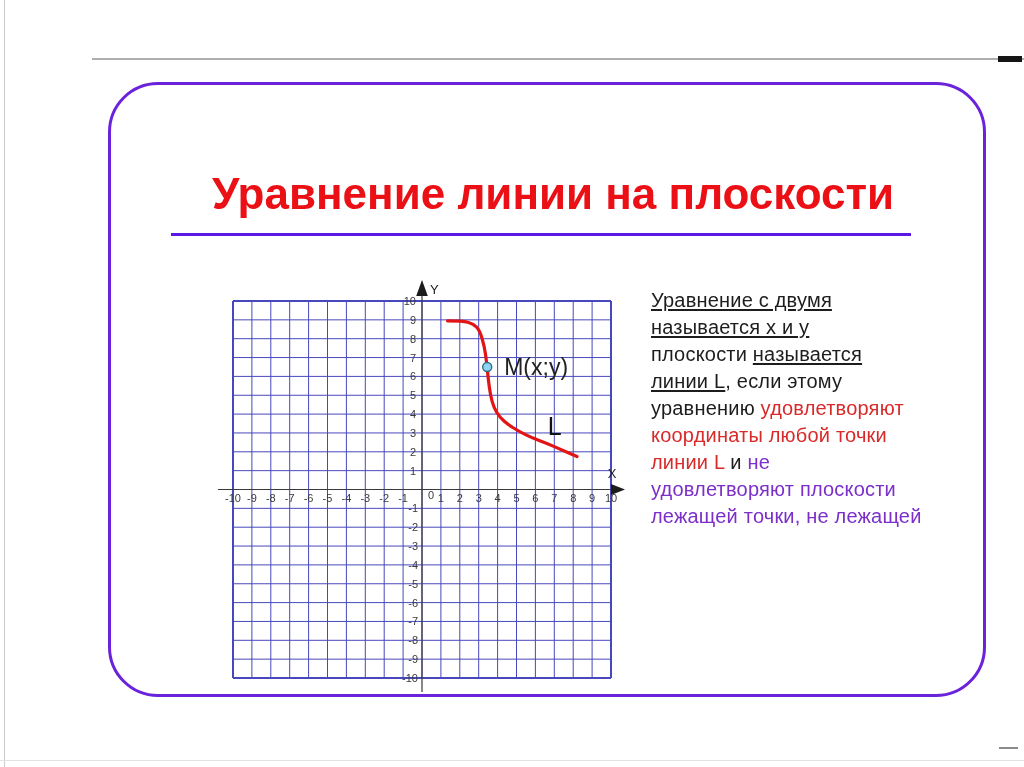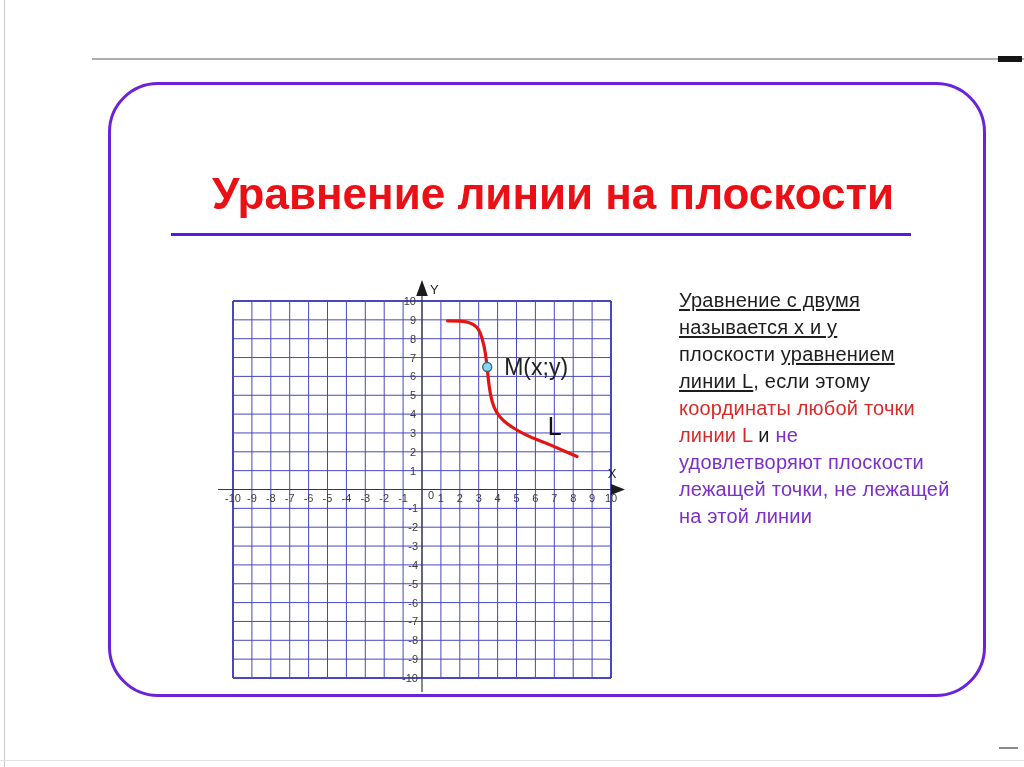--- a/index.html
+++ b/index.html
@@ -25,21 +25,21 @@
     border:3px solid var(--border-purple);border-radius:50px;background:#ffffff;
   }
   #title{
     left:0;right:0;top:84px;text-align:center;
     font-size:44px;font-weight:bold;color:var(--title-red);
     letter-spacing:0px;white-space:nowrap;padding-left:12px;
   }
   #title-underline{left:60px;top:148px;width:740px;height:3px;background:var(--underline-purple);}
   #chart{left:97px;top:186px;width:420px;height:425px;}
   #definition{
-    left:568px;top:202px;width:318px;
+    left:540px;top:202px;width:318px;
     font-size:20px;line-height:27px;letter-spacing:0.2px;
   }
   #definition .tk{color:var(--body-black);}
   #definition .tr{color:var(--body-red);}
   #definition .tp{color:var(--body-purple);margin-top:28px;}
   #definition .u{text-decoration:underline;text-decoration-thickness:1.6px;text-underline-offset:2px;}
   svg text{font-family:"Liberation Sans", sans-serif;}
 </style>
 </head>
 <body>
@@ -146,21 +146,21 @@
       <text x="210" y="411" font-size="11" fill="#3b3b3b" text-anchor="end">-10</text>
       <path d="M 239.515 49.79249999999999 Q 254.635 49.79249999999999 259.8325 51.20624999999998 Q 265.03 52.619999999999976 268.3375 55.91874999999999 Q 271.645 59.2175 274.0075 67.22875 Q 276.37 75.24000000000001 277.504 83.25125 Q 278.638 91.26249999999999 279.394 99.27374999999998 Q 280.15 107.28499999999998 281.284 115.76749999999998 Q 282.418 124.25 284.119 130.37625 Q 285.82 136.5025 288.655 141.215 Q 291.49 145.9275 295.7425 149.6975 Q 299.995 153.46749999999997 305.1925 156.76624999999999 Q 310.39 160.065 317.005 163.36374999999998 Q 323.62 166.6625 331.18 169.49 Q 338.74 172.3175 346.3 175.61624999999998 Q 353.86 178.915 361.41999999999996 182.21375 L 368.97999999999996 185.5125" fill="none" stroke="#e31414" stroke-width="3.2" stroke-linecap="round" stroke-linejoin="round"></path>
       <circle cx="279.205" cy="95.975" r="4.5" fill="#8ed5ef" stroke="#2f6d87" stroke-width="1.4"></circle>
       <text x="296.215" y="104.4575" font-size="23" fill="#222222">M(x;y)</text>
       <text x="339.685" y="163.835" font-size="25" fill="#111111">L</text>
     </svg>
 
   <div class="abs" id="definition">
       <div><span class="tk u">Уравнение с двумя</span></div>
       <div><span class="tk u">называется x и y</span></div>
-      <div><span class="tk">плоскости </span><span class="tk u">уравнением</span></div>
+      <div><span class="tk">плоскости </span><span class="tk u">называется</span></div>
       <div><span class="tk u">линии L</span><span class="tk">,  если этому</span></div>
+      <div><span class="tk">уравнению </span><span class="tr">удовлетворяют</span></div>
       <div><span class="tr">координаты любой точки</span></div>
       <div><span class="tr">линии L</span><span class="tk"> и </span><span class="tp">не</span></div>
       <div><span class="tp">удовлетворяют плоскости</span></div>
       <div><span class="tp">лежащей точки, не лежащей</span></div>
-      <div><span class="tp">на этой линии</span></div>
     </div>
 </div>
 
 </body></html>

